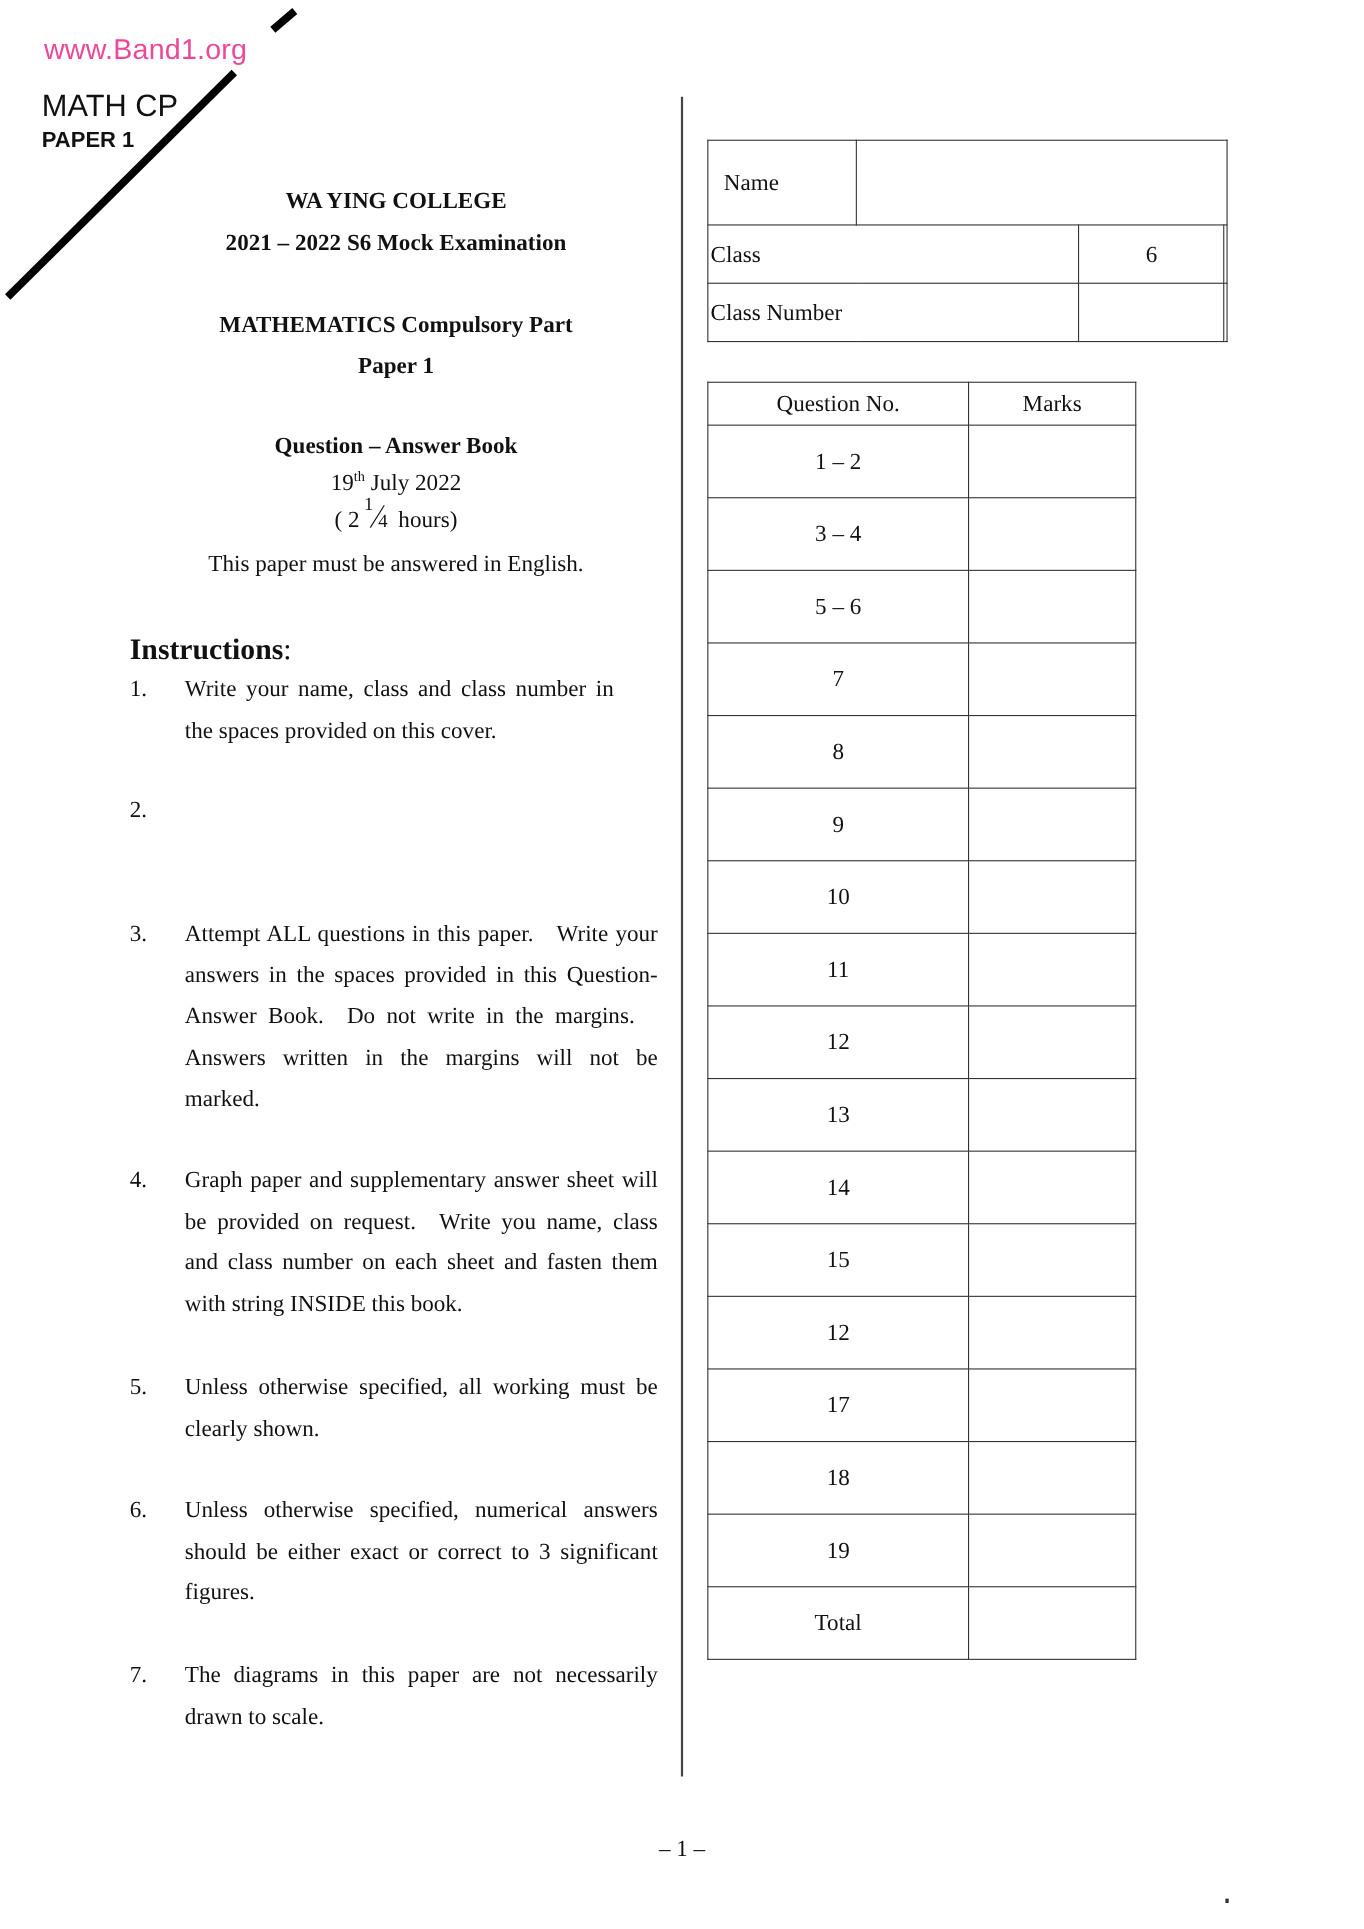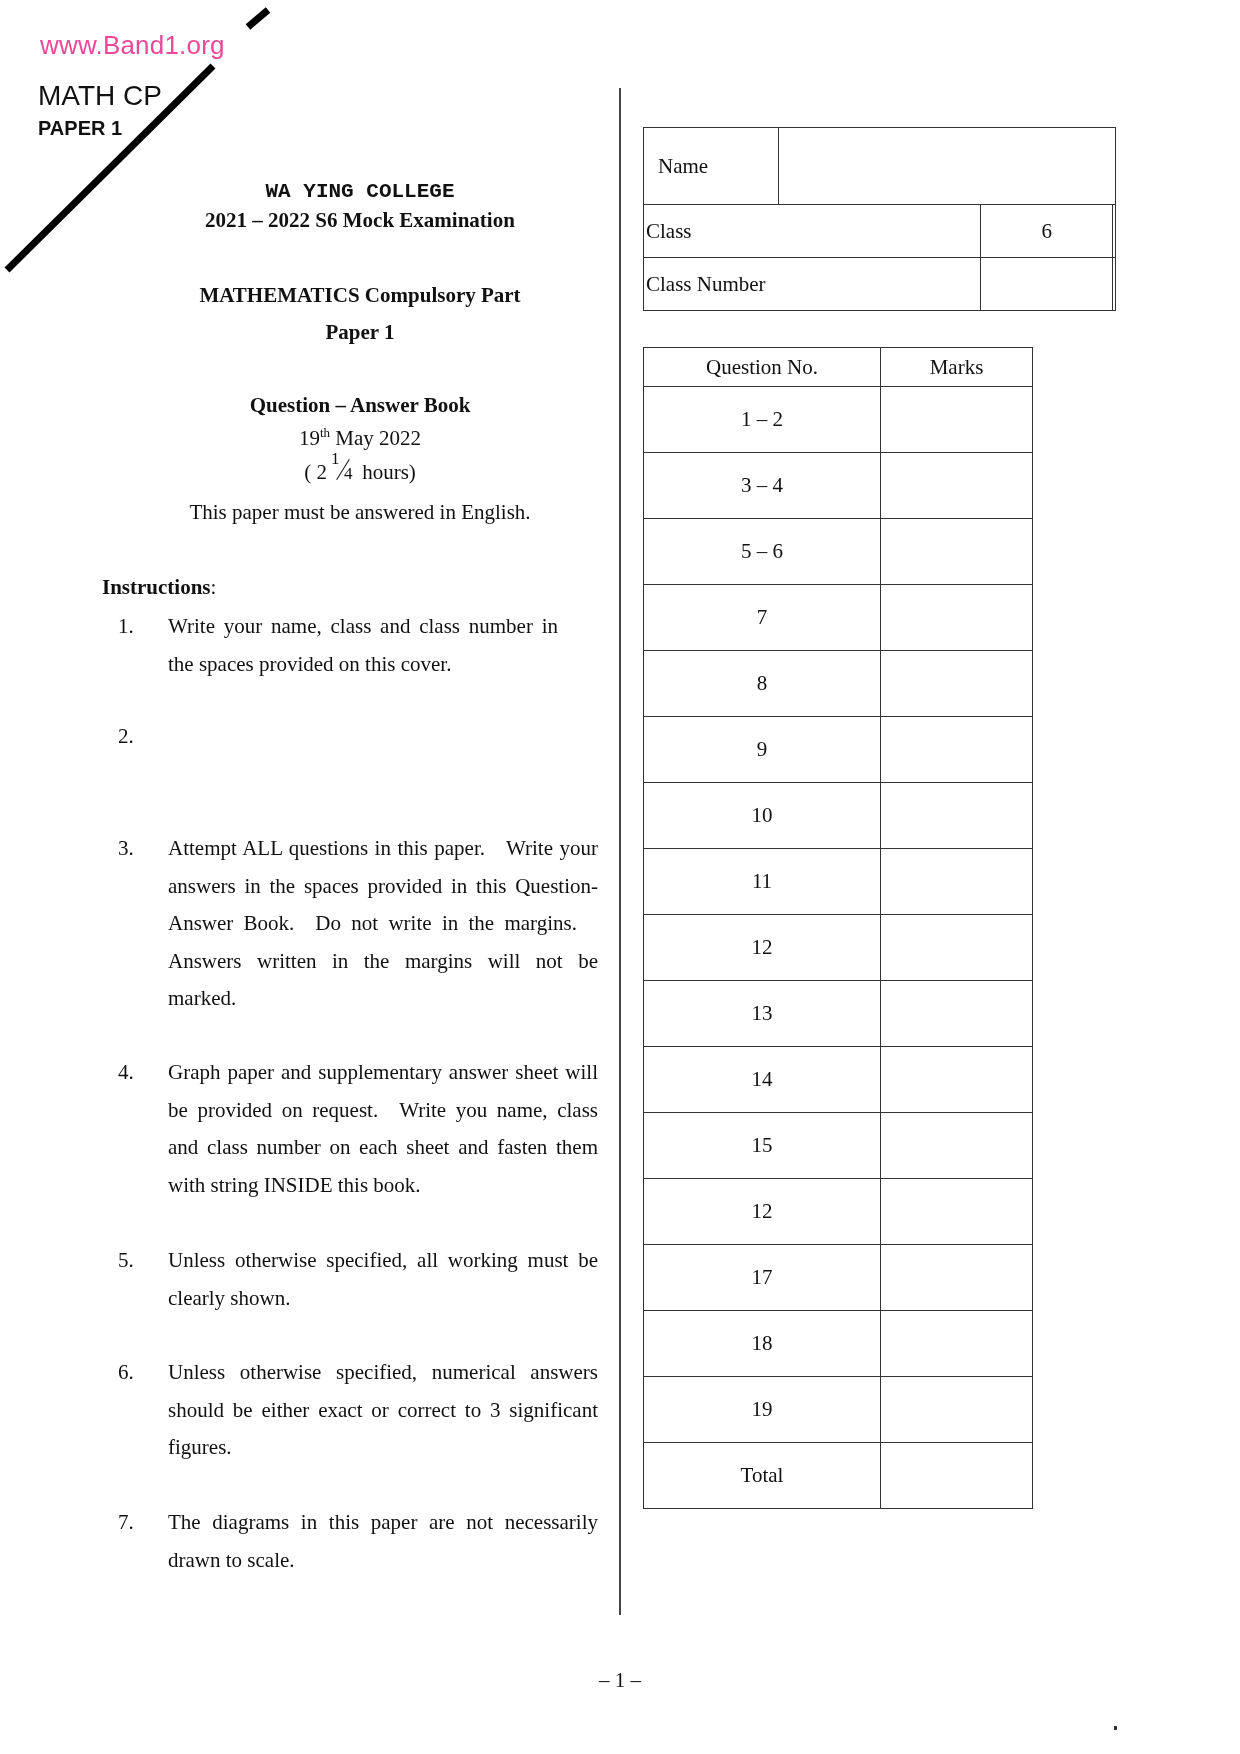--- a/index.html
+++ b/index.html
@@ -8,36 +8,36 @@
   .abs { position: absolute; }
   .sans { font-family: "Liberation Sans", "DejaVu Sans", sans-serif; }
 
   #watermark-url { left: 40px; top: 30px; font-size: 26px; color: #ec4899; letter-spacing: 0.2px; }
   #hdr-subject { left: 38px; top: 80px; font-size: 28px; font-weight: normal; }
   #hdr-paper { left: 38px; top: 117px; font-size: 20px; font-weight: bold; }
   #diag-line { left: 0; top: 0; width: 300px; height: 300px; }
 
   .center-col { left: 110px; width: 500px; text-align: center; }
   .t-bold { font-weight: bold; font-size: 21px; }
-  #school { top: 180px; font-family: Liberation Mono, monospace; }
+  #school { top: 170px; }
   #exam { top: 208px; }
   #subject { top: 283px; }
   #paper { top: 320px; }
   #book { top: 357px; margin-top: 36px; }
   #date { top: 425px; font-size: 21px; }
   #date sup { font-size: 13px; }
   #duration { top: 455px; font-size: 21px; }
   #lang { top: 500px; font-size: 21px; }
 
   .frac { display: inline-block; position: relative; width: 30px; height: 30px; vertical-align: -6px; }
   .frac .num { position: absolute; left: 4px; top: -6px; font-size: 17px; }
   .frac .den { position: absolute; left: 17px; top: 9px; font-size: 17px; }
   .frac .bar { position: absolute; left: 4px; top: 14px; width: 24px; height: 1px; background: #111; transform: rotate(-58deg); }
 
-  #instr-title { left: 102px; top: 575px; font-size: 21px; }
+  #instr-title { left: 118px; top: 575px; font-size: 27px; }
   #instr-title b { font-weight: bold; }
   .instr { left: 118px; width: 480px; font-size: 21px; line-height: 37.5px; }
   .instr .n { position: absolute; left: 0; top: 0; }
   .instr .txt { margin-left: 50px; text-align: justify; text-align-last: left; }
   #i1 { top: 608px; }
   #i2 { top: 718px; }
   #i3 { top: 830px; }
   #i4 { top: 1054px; }
   #i5 { top: 1242px; }
   #i6 { top: 1354px; }
@@ -74,21 +74,21 @@
   <line x1="213" y1="66" x2="7" y2="270" stroke="#000" stroke-width="7"></line>
 </svg>
 
 <div id="school" class="abs center-col t-bold">WA YING COLLEGE</div>
 <div id="exam" class="abs center-col t-bold">2021 – 2022 S6 Mock Examination</div>
 <div id="subject" class="abs center-col t-bold">MATHEMATICS Compulsory Part</div>
 <div id="paper" class="abs center-col t-bold">Paper 1</div>
 <div id="book" class="abs center-col t-bold">Question – Answer Book</div>
 
 <div id="date" class="abs center-col">
-  <span>19</span><sup>th</sup><span> May 2022</span>
+  <span>19</span><sup>th</sup><span> July 2022</span>
 </div>
 <div id="duration" class="abs center-col">
   <span>( 2</span><span class="frac"><span class="num">1</span><span class="bar"></span><span class="den">4</span></span>
   <span>hours)</span>
 </div>
 <div id="lang" class="abs center-col">This paper must be answered in English.</div>
 
 <div id="instr-title" class="abs"><b>Instructions</b><span>:</span></div>
 
 <div id="i1" class="abs instr">

